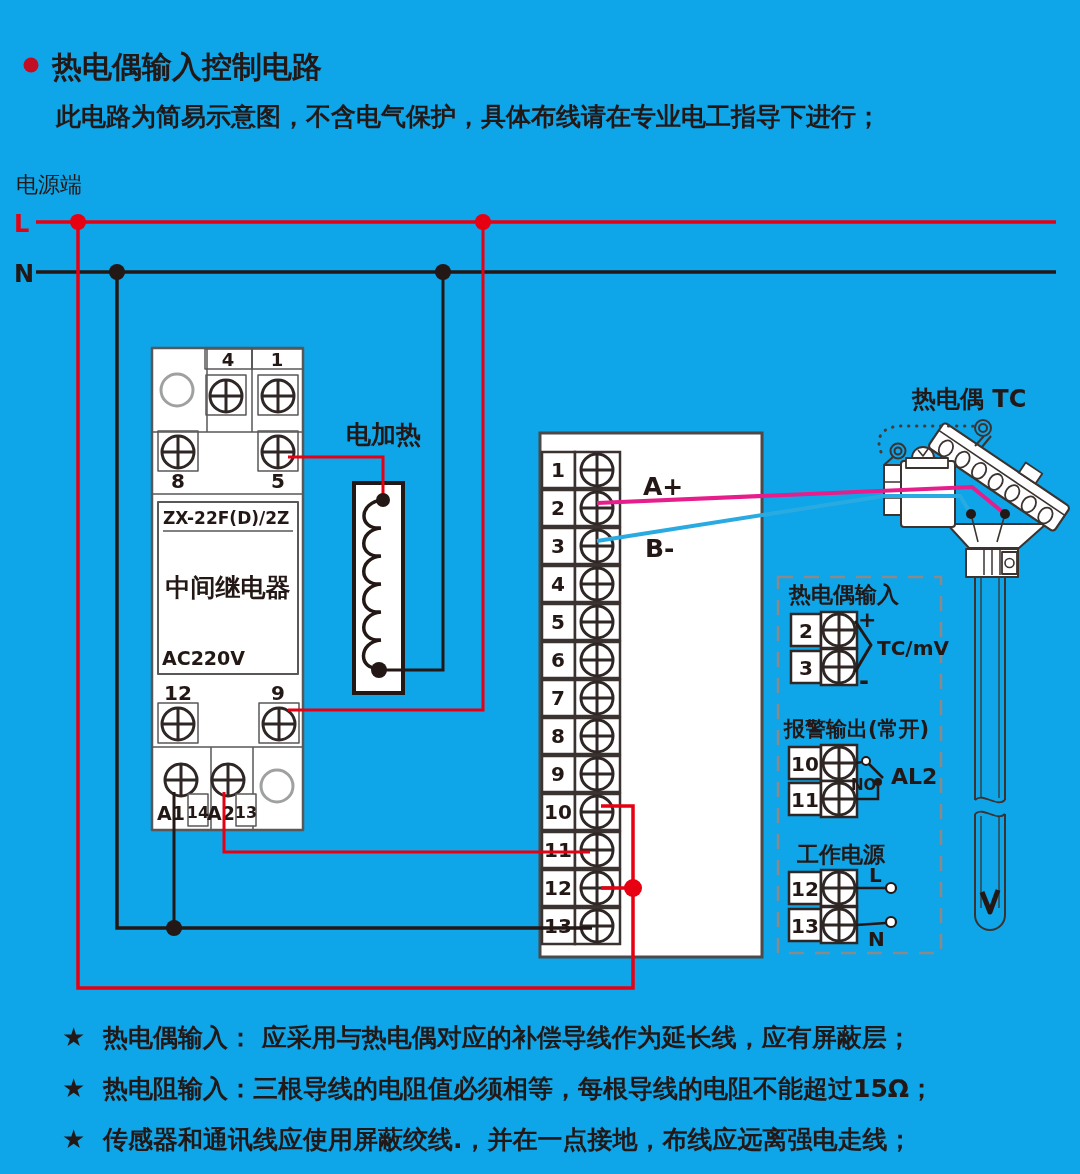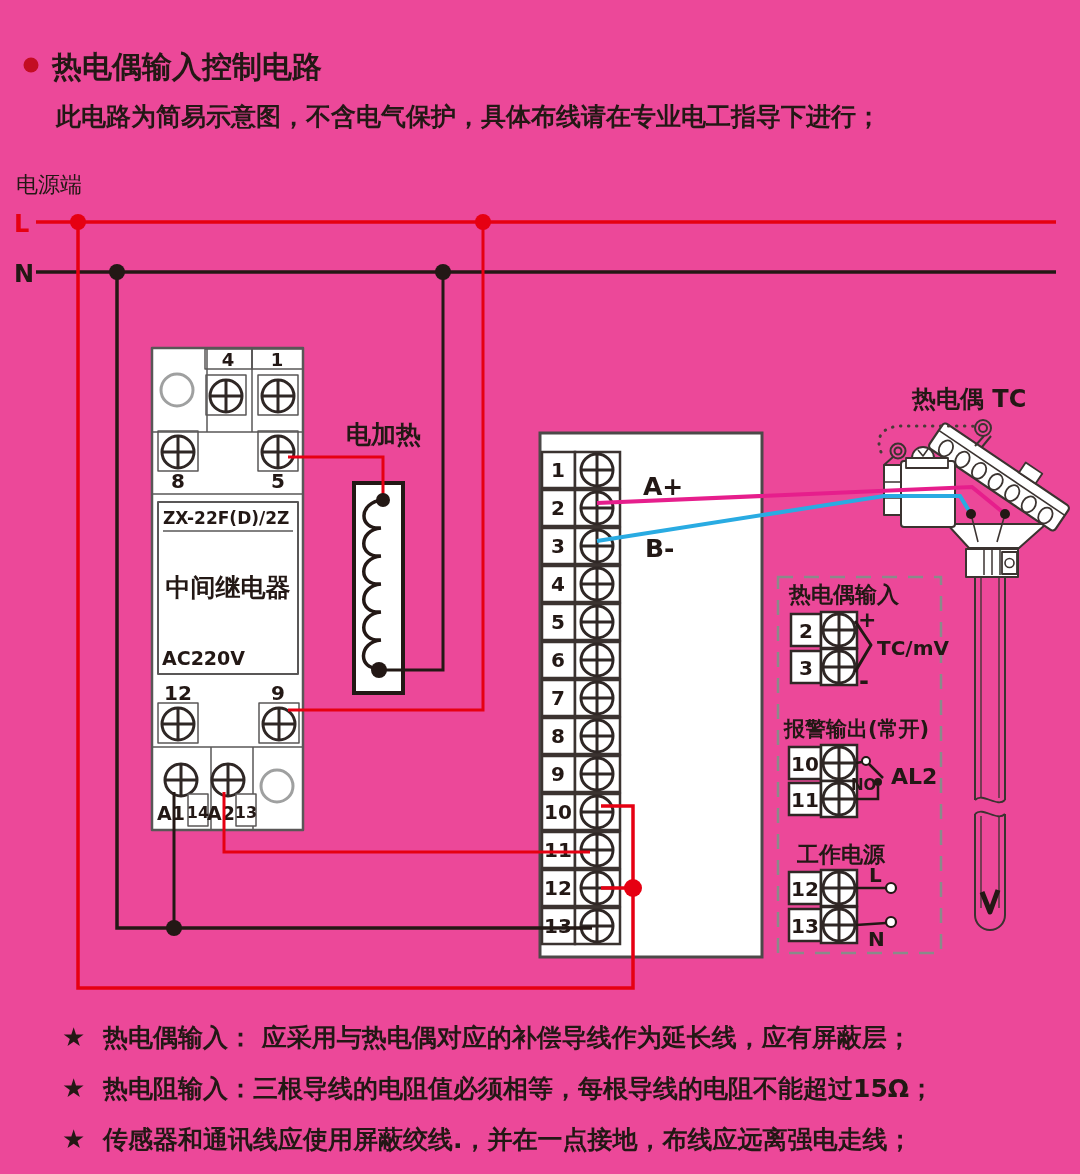--- a/index.html
+++ b/index.html
@@ -1,16 +1,16 @@
 <!DOCTYPE html>
 <html><head>
 <meta charset="utf-8">
 <style>
   html,body{margin:0;padding:0;background:#ffffff;}
-  .stage{position:relative;width:1080px;height:1174px;background:#ec4899;overflow:hidden;}
+  .stage{position:relative;width:1080px;height:1174px;background:#0ea5e9;overflow:hidden;}
   svg{display:block;}
   text{font-family:"DejaVu Sans","Liberation Sans",sans-serif;fill:#231815;}
   .b{font-weight:bold;}
   .red{fill:#e60012;}
 </style>
 </head>
 <body>
 
 <div class="stage">
 <svg width="1080" height="1174" viewBox="0 0 1080 1174">

